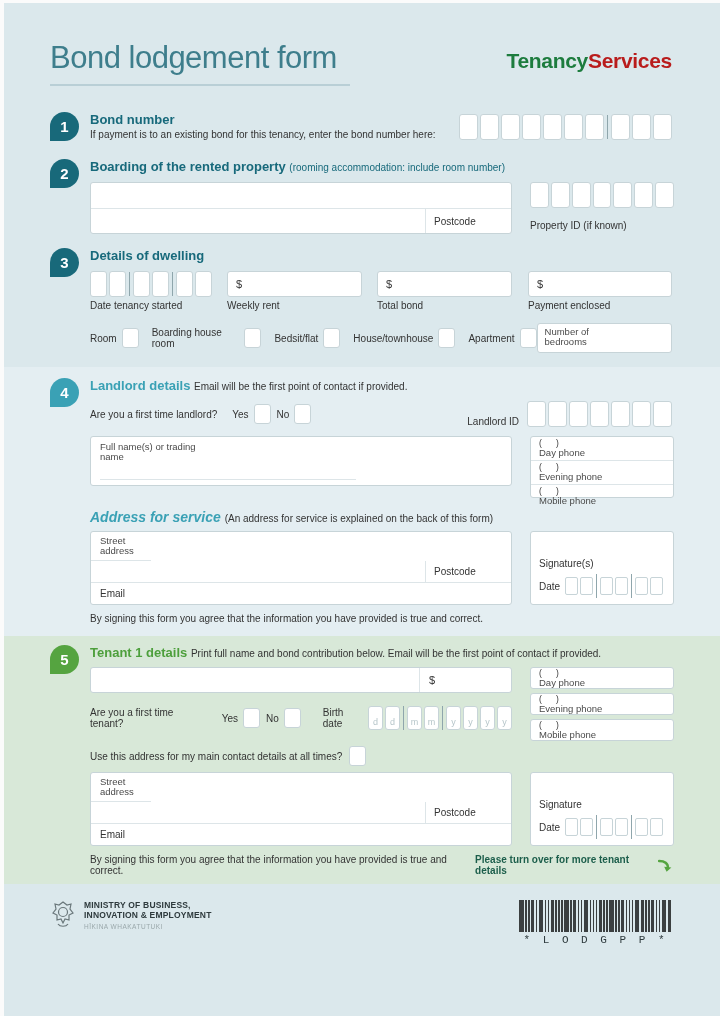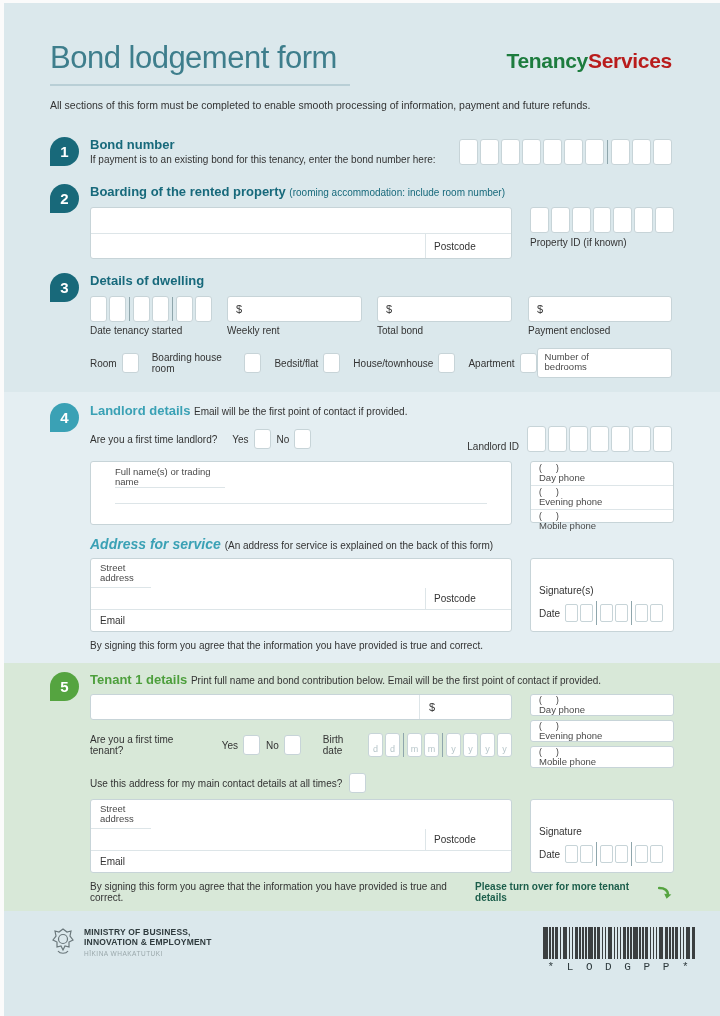--- a/index.html
+++ b/index.html
@@ -74,21 +74,21 @@
   
   .band4{background:#e4eef2;margin-top:14px;padding:11px 0 12px 0}
   .band5{background:#d8e8d8;padding:9px 0 8px 0}
 
   
   .qrow{display:flex;align-items:center;margin-top:7px}
   .qrow .lbl{margin-right:9px}
   .qrow .yn{font-size:10px;color:#333;margin:0 5px 0 6px}
   .idgroup{display:flex;align-items:flex-end;margin-left:auto}
   .idgroup .lbl{margin-right:8px}
-  .namebox{height:64px;padding:5px 24px;display:flex;flex-direction:column}
+  .namebox{height:50px;padding:5px 9px;display:flex;flex-direction:row}
   .namebox .r{flex:1}
   .namebox .r1{max-width:110px}
   .phonebox{height:62px;display:flex;flex-direction:column}
   .phonebox .pr{flex:1;padding:2px 8px;display:flex;flex-direction:column;justify-content:center}
   .paren{font-size:8.5px;color:#333;white-space:pre;line-height:9px}
   .afs{margin-top:11px;font-size:14px;font-style:italic;font-weight:bold}
   .afs .note{font-size:10px;font-weight:normal;font-style:normal;color:#333}
   .streetbox{height:74px;display:flex;flex-direction:column}
   .streetbox .r1{height:30px;padding:4px 9px}
   .streetbox .r2{height:22px;display:flex;align-items:center}
@@ -108,21 +108,21 @@
   .phonestack .pbox{height:22px;padding:2px 8px;display:flex;flex-direction:column;justify-content:center}
   .bdgroup{display:flex;align-items:center;margin-left:22px}
   .bdgroup .lbl{margin-right:7px}
   .userow{display:flex;align-items:center;margin-top:5px}
   .userow .cb{margin-left:7px}
   .turnrow{display:flex;align-items:center;margin-top:8px}
   .turn{font-size:10px;font-weight:bold;color:#1c5e4b;margin-left:14px}
   .turn-icon{margin-left:5px;display:inline-flex}
 
   
-  .footer{padding:16px 24px 0 46px;display:flex;justify-content:space-between}
+  .footer{padding:16px 48px 0 46px;display:flex;justify-content:space-between}
   .mbie{display:flex;align-items:flex-start}
   .crest{margin-right:8px;flex:none}
   .mbie-txt{font-size:8.5px;font-weight:bold;color:#2e3a3d;line-height:10px;letter-spacing:.2px}
   .mbie-tag{font-size:6.5px;font-weight:normal;color:#9aa8ab;margin-top:3px;letter-spacing:.5px}
   .barcode{display:flex;flex-direction:column;align-items:center}
   .bars{display:flex;align-items:flex-end;height:32px}
   .bars i{display:block;background:#3b3f40;height:32px;margin-right:1.5px}
   .bc-text{font-family:"Liberation Mono",monospace;font-size:11px;color:#2e3a3d;letter-spacing:3px;margin-top:2px;white-space:nowrap}
 </style>
 </head>
@@ -131,21 +131,20 @@
 <div class="page">
 
   <div class="header">
     <div class="header-row">
       <h1>Bond lodgement form</h1>
       <div class="brand">
         <span class="b1">Tenancy</span><span class="b2">Services</span>
       </div>
     </div>
     <div class="title-rule"></div>
-    <p class="intro">All sections of this form must be completed to enable smooth processing of information, payment and future refunds.</p>
   </div>
 
   <div class="sec s1">
     <div class="badge b-dark">1</div>
     <div class="sec-body">
       <div class="row1">
         <div>
           <div class="sec-title">Bond number</div>
           <div class="hint">If payment is to an existing bond for this tenancy, enter the bond number here:</div>
         </div>
@@ -186,21 +185,21 @@
         <div class="rightcol">
           <div class="cells">
               <span class="cell"></span>
               <span class="cell"></span>
               <span class="cell"></span>
               <span class="cell"></span>
               <span class="cell"></span>
               <span class="cell"></span>
               <span class="cell"></span>
             </div>
-          <div class="lbl" style="margin-top:4px">Property ID (if known)</div>
+          <div class="lbl" style="margin-top:12px">Property ID (if known)</div>
         </div>
       </div>
     </div>
   </div>
 
   <div class="sec s3">
     <div class="badge b-dark">3</div>
     <div class="sec-body">
       <div class="sec-title">Details of dwelling</div>
       <div class="row" style="margin-top:8px">

